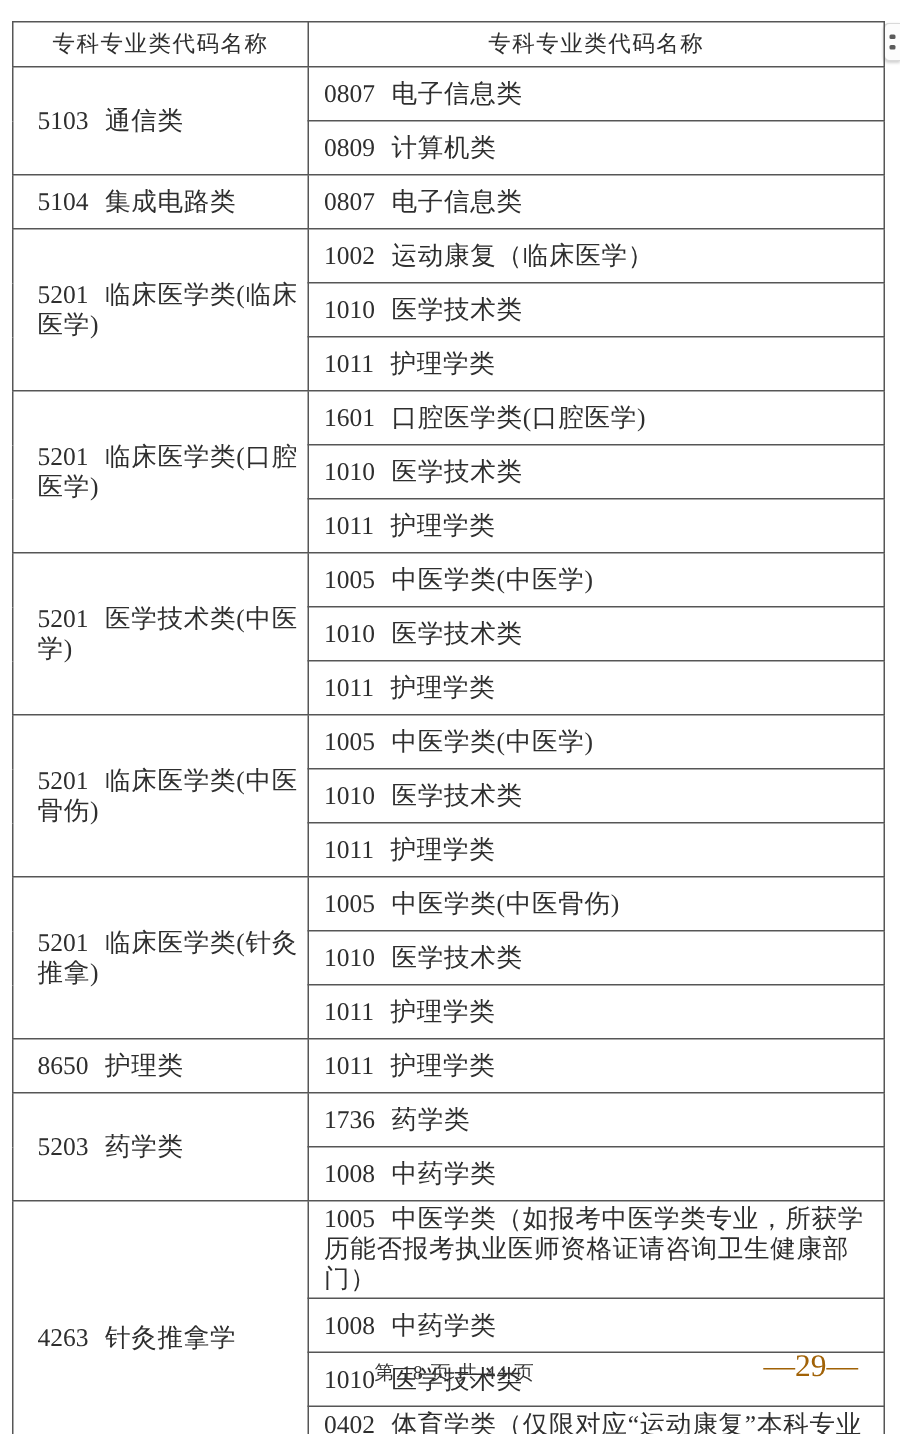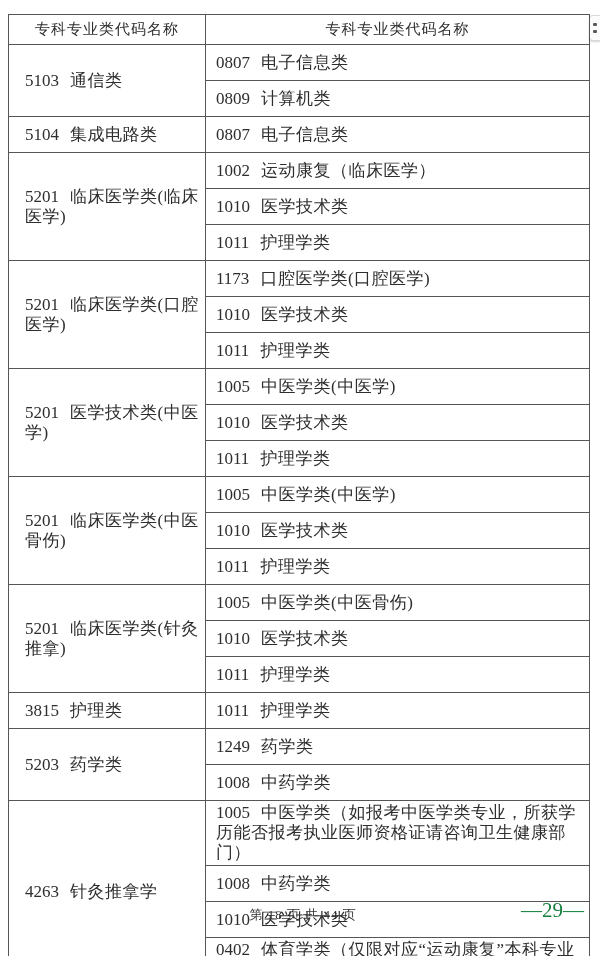--- a/index.html
+++ b/index.html
@@ -30,21 +30,21 @@
   span.code{margin-right:11px;}
   span.name{letter-spacing:0.5px;}
 
   
   .footer{position:absolute;left:0;top:898px;width:100%;height:32px;}
   .page-info{
     position:absolute;left:50%;top:8px;transform:translateX(-47%);
     font-size:13px;letter-spacing:1px;white-space:nowrap;color:#333333;
   }
   .page-number{
-    position:absolute;right:16px;top:0;font-size:21px;color:#15803d;
+    position:absolute;right:28px;top:0;font-size:21px;color:#a16207;
     letter-spacing:0px;white-space:nowrap;
   }
 
   
   .float-widget{
     position:absolute;right:0;top:15px;width:11px;height:26px;
     background:#fcfcfc;border:1px solid #d9d9d9;border-right:none;
     border-radius:4px 0 0 4px;box-shadow:0 1px 2px rgba(0,0,0,0.18);
     display:flex;flex-direction:column;align-items:flex-start;
     justify-content:center;gap:4px;padding-left:3px;box-sizing:border-box;
@@ -95,21 +95,21 @@
       </tr>
       <tr>
         <td><span class="code">1010</span><span class="name">医学技术类</span></td>
       </tr>
       <tr>
         <td><span class="code">1011</span><span class="name">护理学类</span></td>
       </tr>
 
       <tr>
         <td class="lc" rowspan="3"><span class="code">5201</span><span class="name">临床医学类(口腔医学)</span></td>
-        <td><span class="code">1173</span><span class="name">口腔医学类(口腔医学)</span></td>
+        <td><span class="code">1601</span><span class="name">口腔医学类(口腔医学)</span></td>
       </tr>
       <tr>
         <td><span class="code">1010</span><span class="name">医学技术类</span></td>
       </tr>
       <tr>
         <td><span class="code">1011</span><span class="name">护理学类</span></td>
       </tr>
 
       <tr>
         <td class="lc" rowspan="3"><span class="code">5201</span><span class="name">医学技术类(中医学)</span></td>
@@ -138,27 +138,27 @@
         <td><span class="code">1005</span><span class="name">中医学类(中医骨伤)</span></td>
       </tr>
       <tr>
         <td><span class="code">1010</span><span class="name">医学技术类</span></td>
       </tr>
       <tr>
         <td><span class="code">1011</span><span class="name">护理学类</span></td>
       </tr>
 
       <tr>
-        <td class="lc"><span class="code">3815</span><span class="name">护理类</span></td>
+        <td class="lc"><span class="code">8650</span><span class="name">护理类</span></td>
         <td><span class="code">1011</span><span class="name">护理学类</span></td>
       </tr>
 
       <tr>
         <td class="lc" rowspan="2"><span class="code">5203</span><span class="name">药学类</span></td>
-        <td><span class="code">1249</span><span class="name">药学类</span></td>
+        <td><span class="code">1736</span><span class="name">药学类</span></td>
       </tr>
       <tr>
         <td><span class="code">1008</span><span class="name">中药学类</span></td>
       </tr>
 
       <tr>
         <td class="lc" rowspan="4"><span class="code">4263</span><span class="name">针灸推拿学</span></td>
         <td><span class="code">1005</span><span class="name">中医学类（如报考中医学类专业，所获学历能否报考执业医师资格证请咨询卫生健康部门）</span></td>
       </tr>
       <tr>

